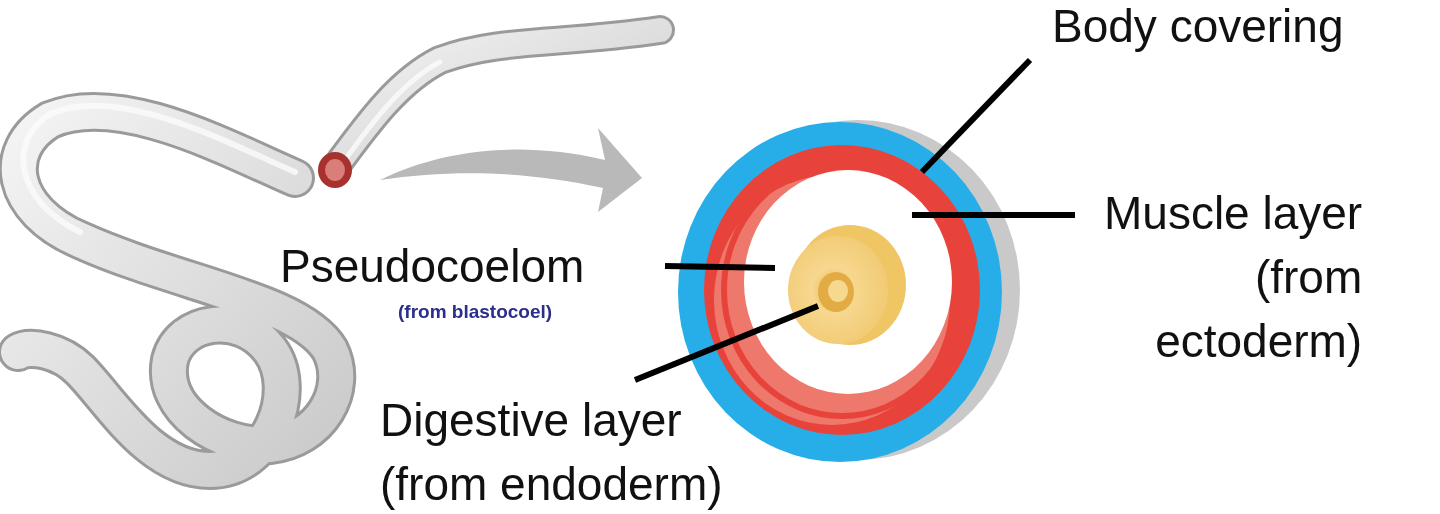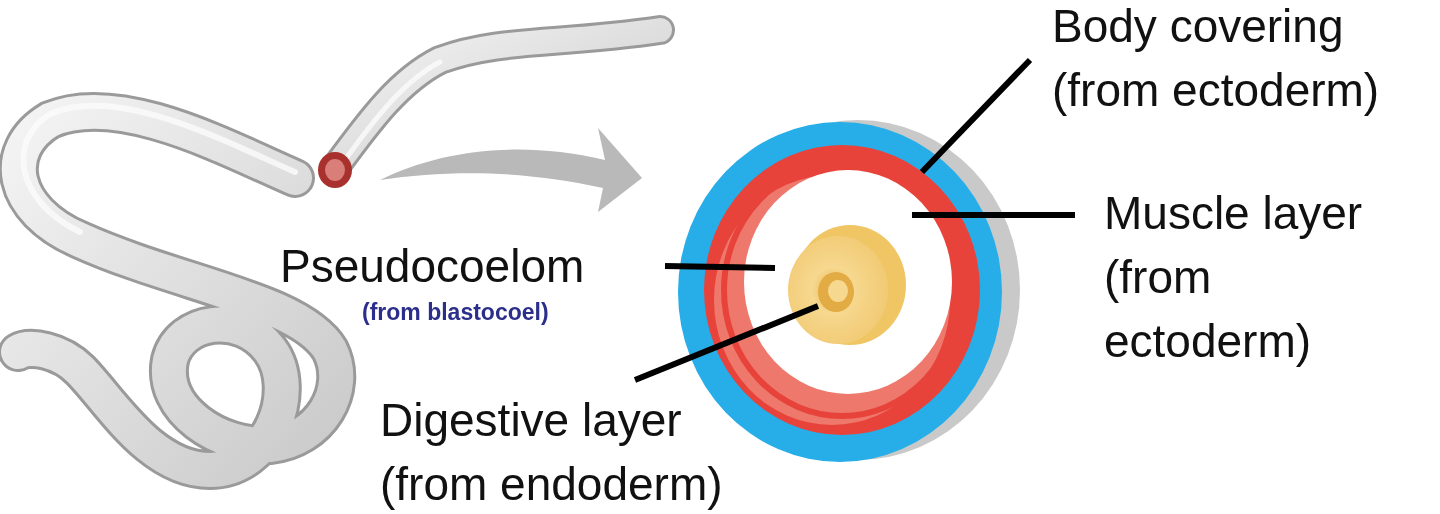--- a/index.html
+++ b/index.html
@@ -1,19 +1,19 @@
 <!DOCTYPE html>
 <html><head>
 <meta charset="utf-8">
 <style>
   html, body { margin: 0; padding: 0; background: #ffffff; }
   body { width: 1440px; height: 514px; position: relative; overflow: hidden; font-family: "Liberation Sans", sans-serif; }
   .art { position: absolute; left: 0; top: 0; }
   .label { position: absolute; color: #111111; font-family: "Liberation Sans", sans-serif; font-size: 46px; line-height: 64px; white-space: nowrap; letter-spacing: 0px; }
-  .sub { position: absolute; color: #2b2e8a; font-family: "Liberation Sans", sans-serif; font-weight: bold; font-size: 23px; line-height: 28px; white-space: nowrap; }
+  .sub { position: absolute; color: #2b2e8a; font-family: "Liberation Sans", sans-serif; font-weight: bold; font-size: 19px; line-height: 28px; white-space: nowrap; margin-left: 36px; }
 </style>
 </head>
 <body>
 
 <svg class="art" width="1440" height="514" viewBox="0 0 1440 514" xmlns="http://www.w3.org/2000/svg">
   <defs>
     <linearGradient id="wormGrad" x1="0" y1="0" x2="1" y2="1">
       <stop offset="0" stop-color="#f4f4f4"></stop>
       <stop offset="1" stop-color="#c9c9c9"></stop>
     </linearGradient>
@@ -59,24 +59,23 @@
   </g>
 
   <line x1="1030" y1="60" x2="922" y2="172" stroke="#000" stroke-width="6"></line>
   <line x1="1075" y1="215" x2="912" y2="215" stroke="#000" stroke-width="6"></line>
   <line x1="665" y1="266" x2="775" y2="268" stroke="#000" stroke-width="6"></line>
   <line x1="635" y1="380" x2="818" y2="306" stroke="#000" stroke-width="6"></line>
 </svg>
 
 <div class="label" style="left:1052px; top:-6px;">
   <div>Body covering</div>
-  <div>(from ectoderm)</div>
 </div>
 
-<div class="label" style="left:1104px; top:181px;">
+<div class="label" style="left:1104px; top:181px;text-align:right;">
   <div>Muscle layer</div>
   <div>(from</div>
   <div>ectoderm)</div>
 </div>
 
 <div class="label" style="left:280px; top:234px;">Pseudocoelom</div>
 <div class="sub" style="left:362px; top:298px;">(from blastocoel)</div>
 
 <div class="label" style="left:380px; top:388px;">
   <div>Digestive layer</div>

